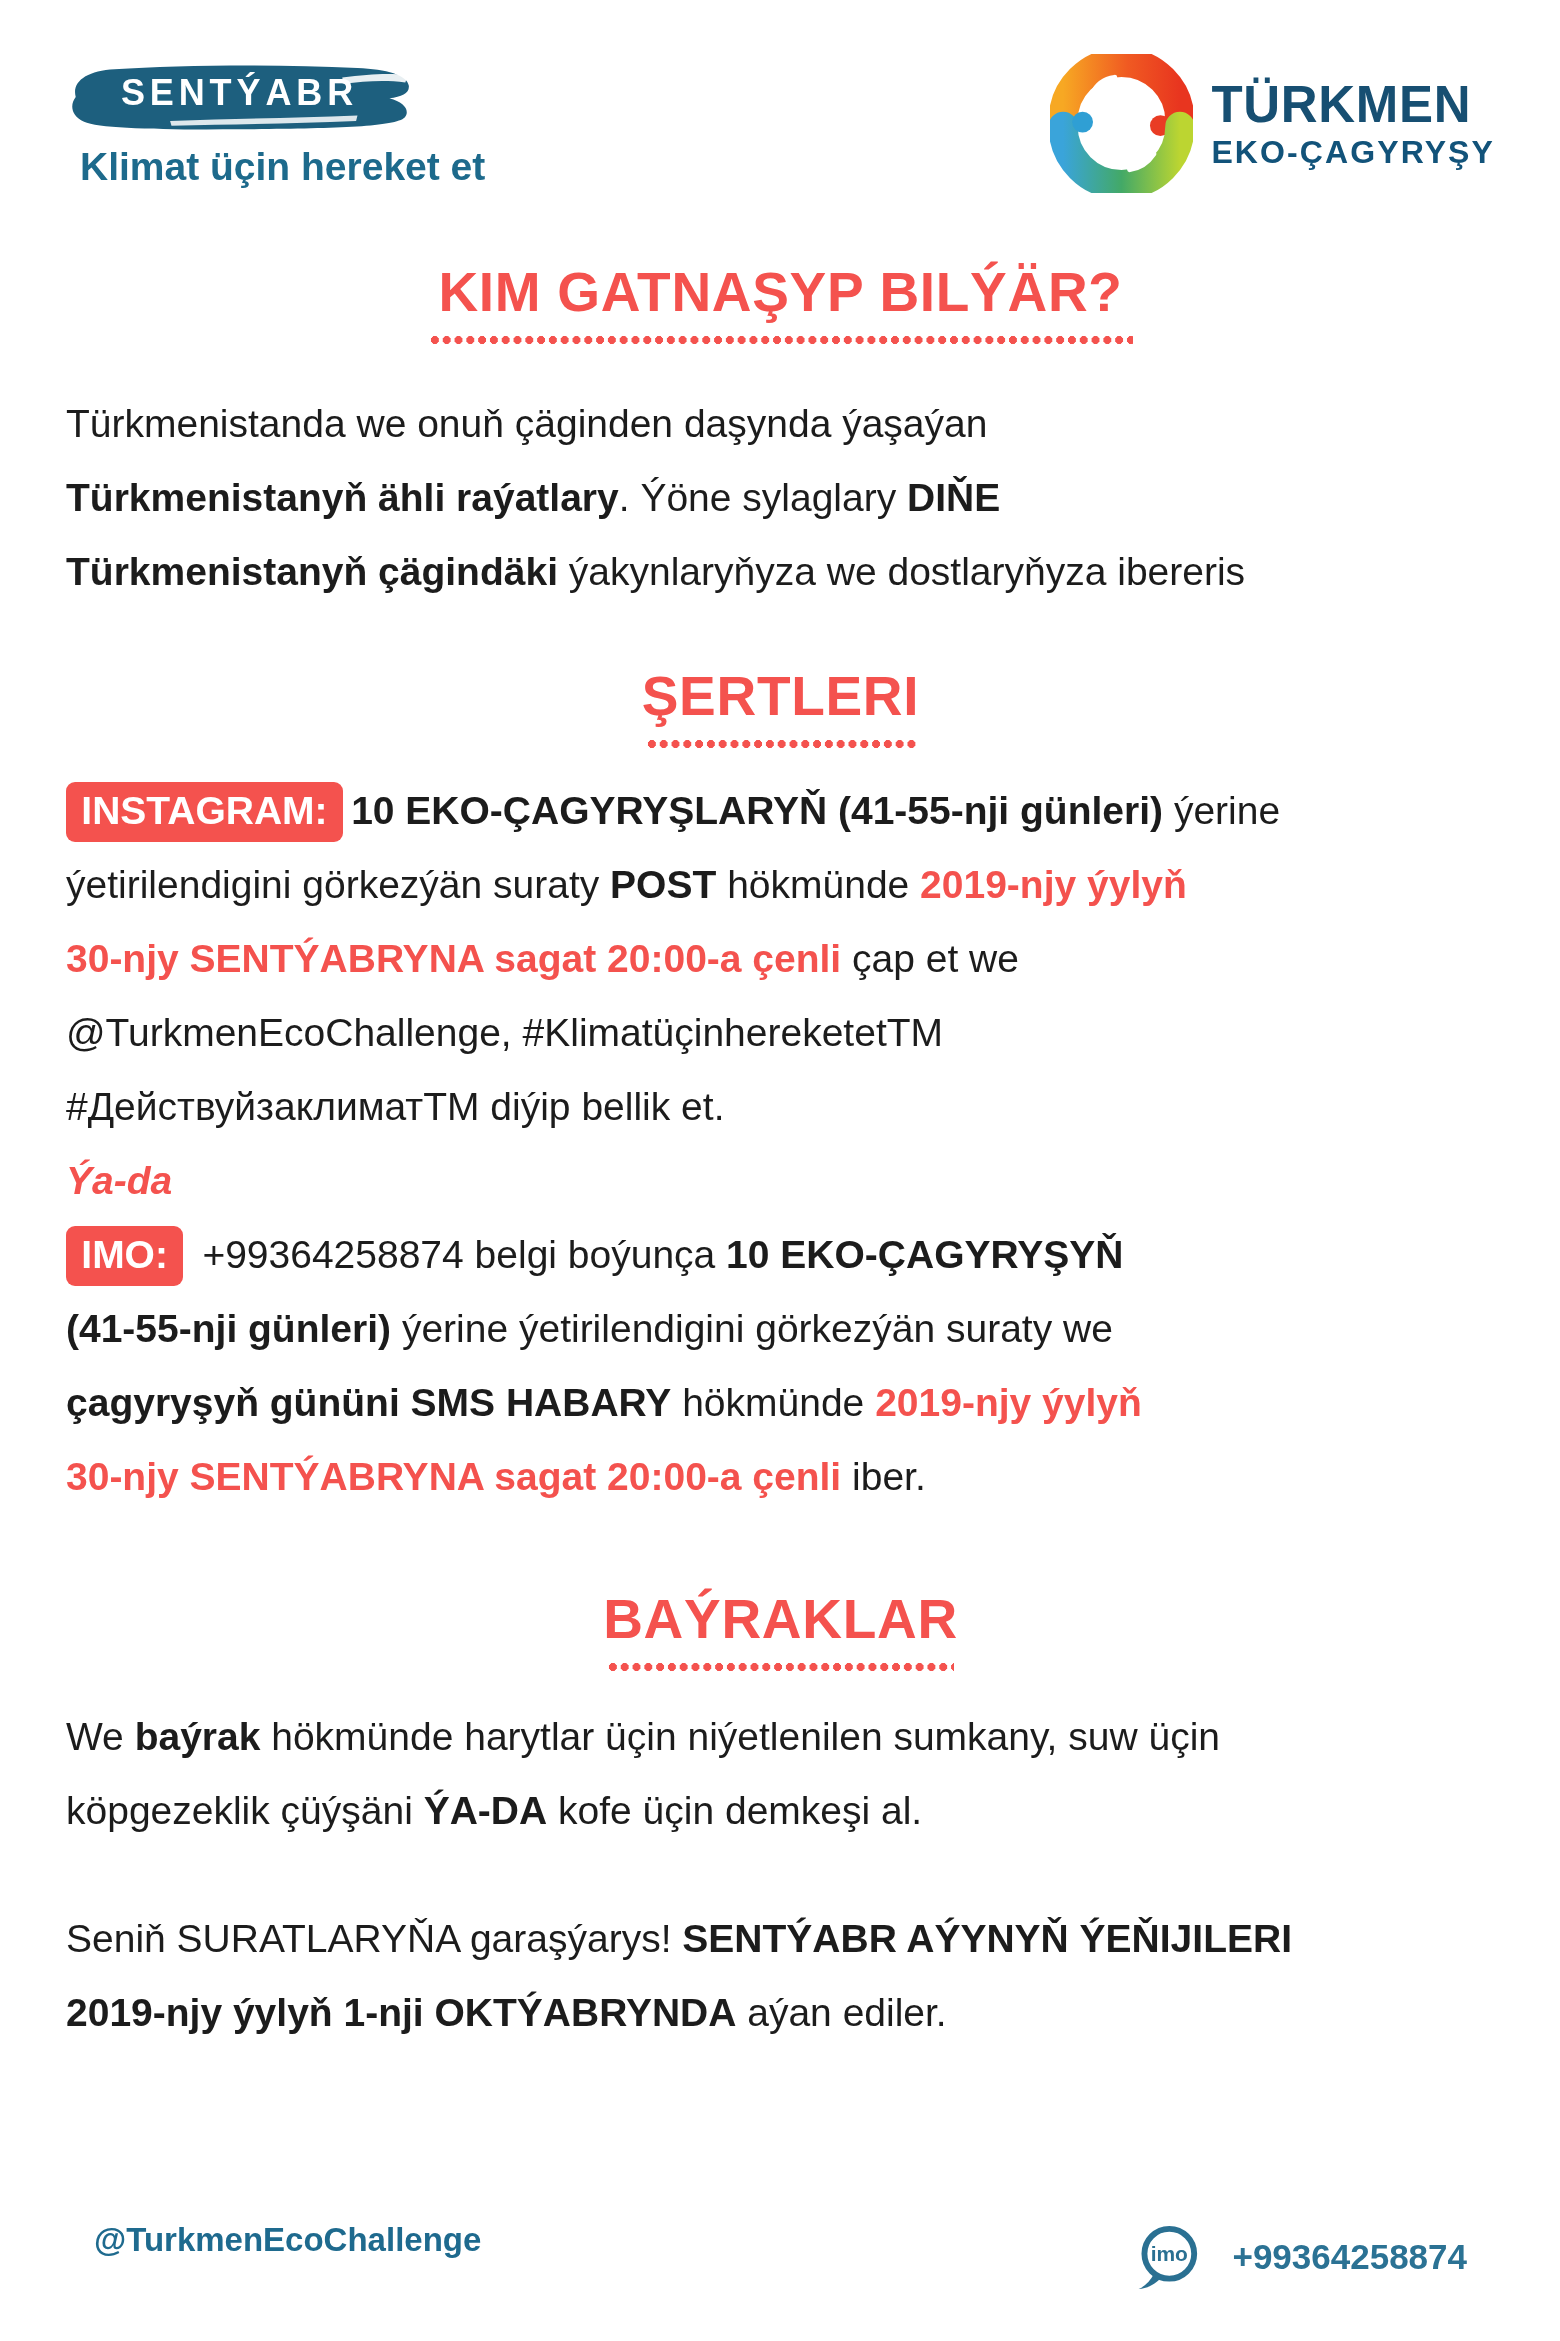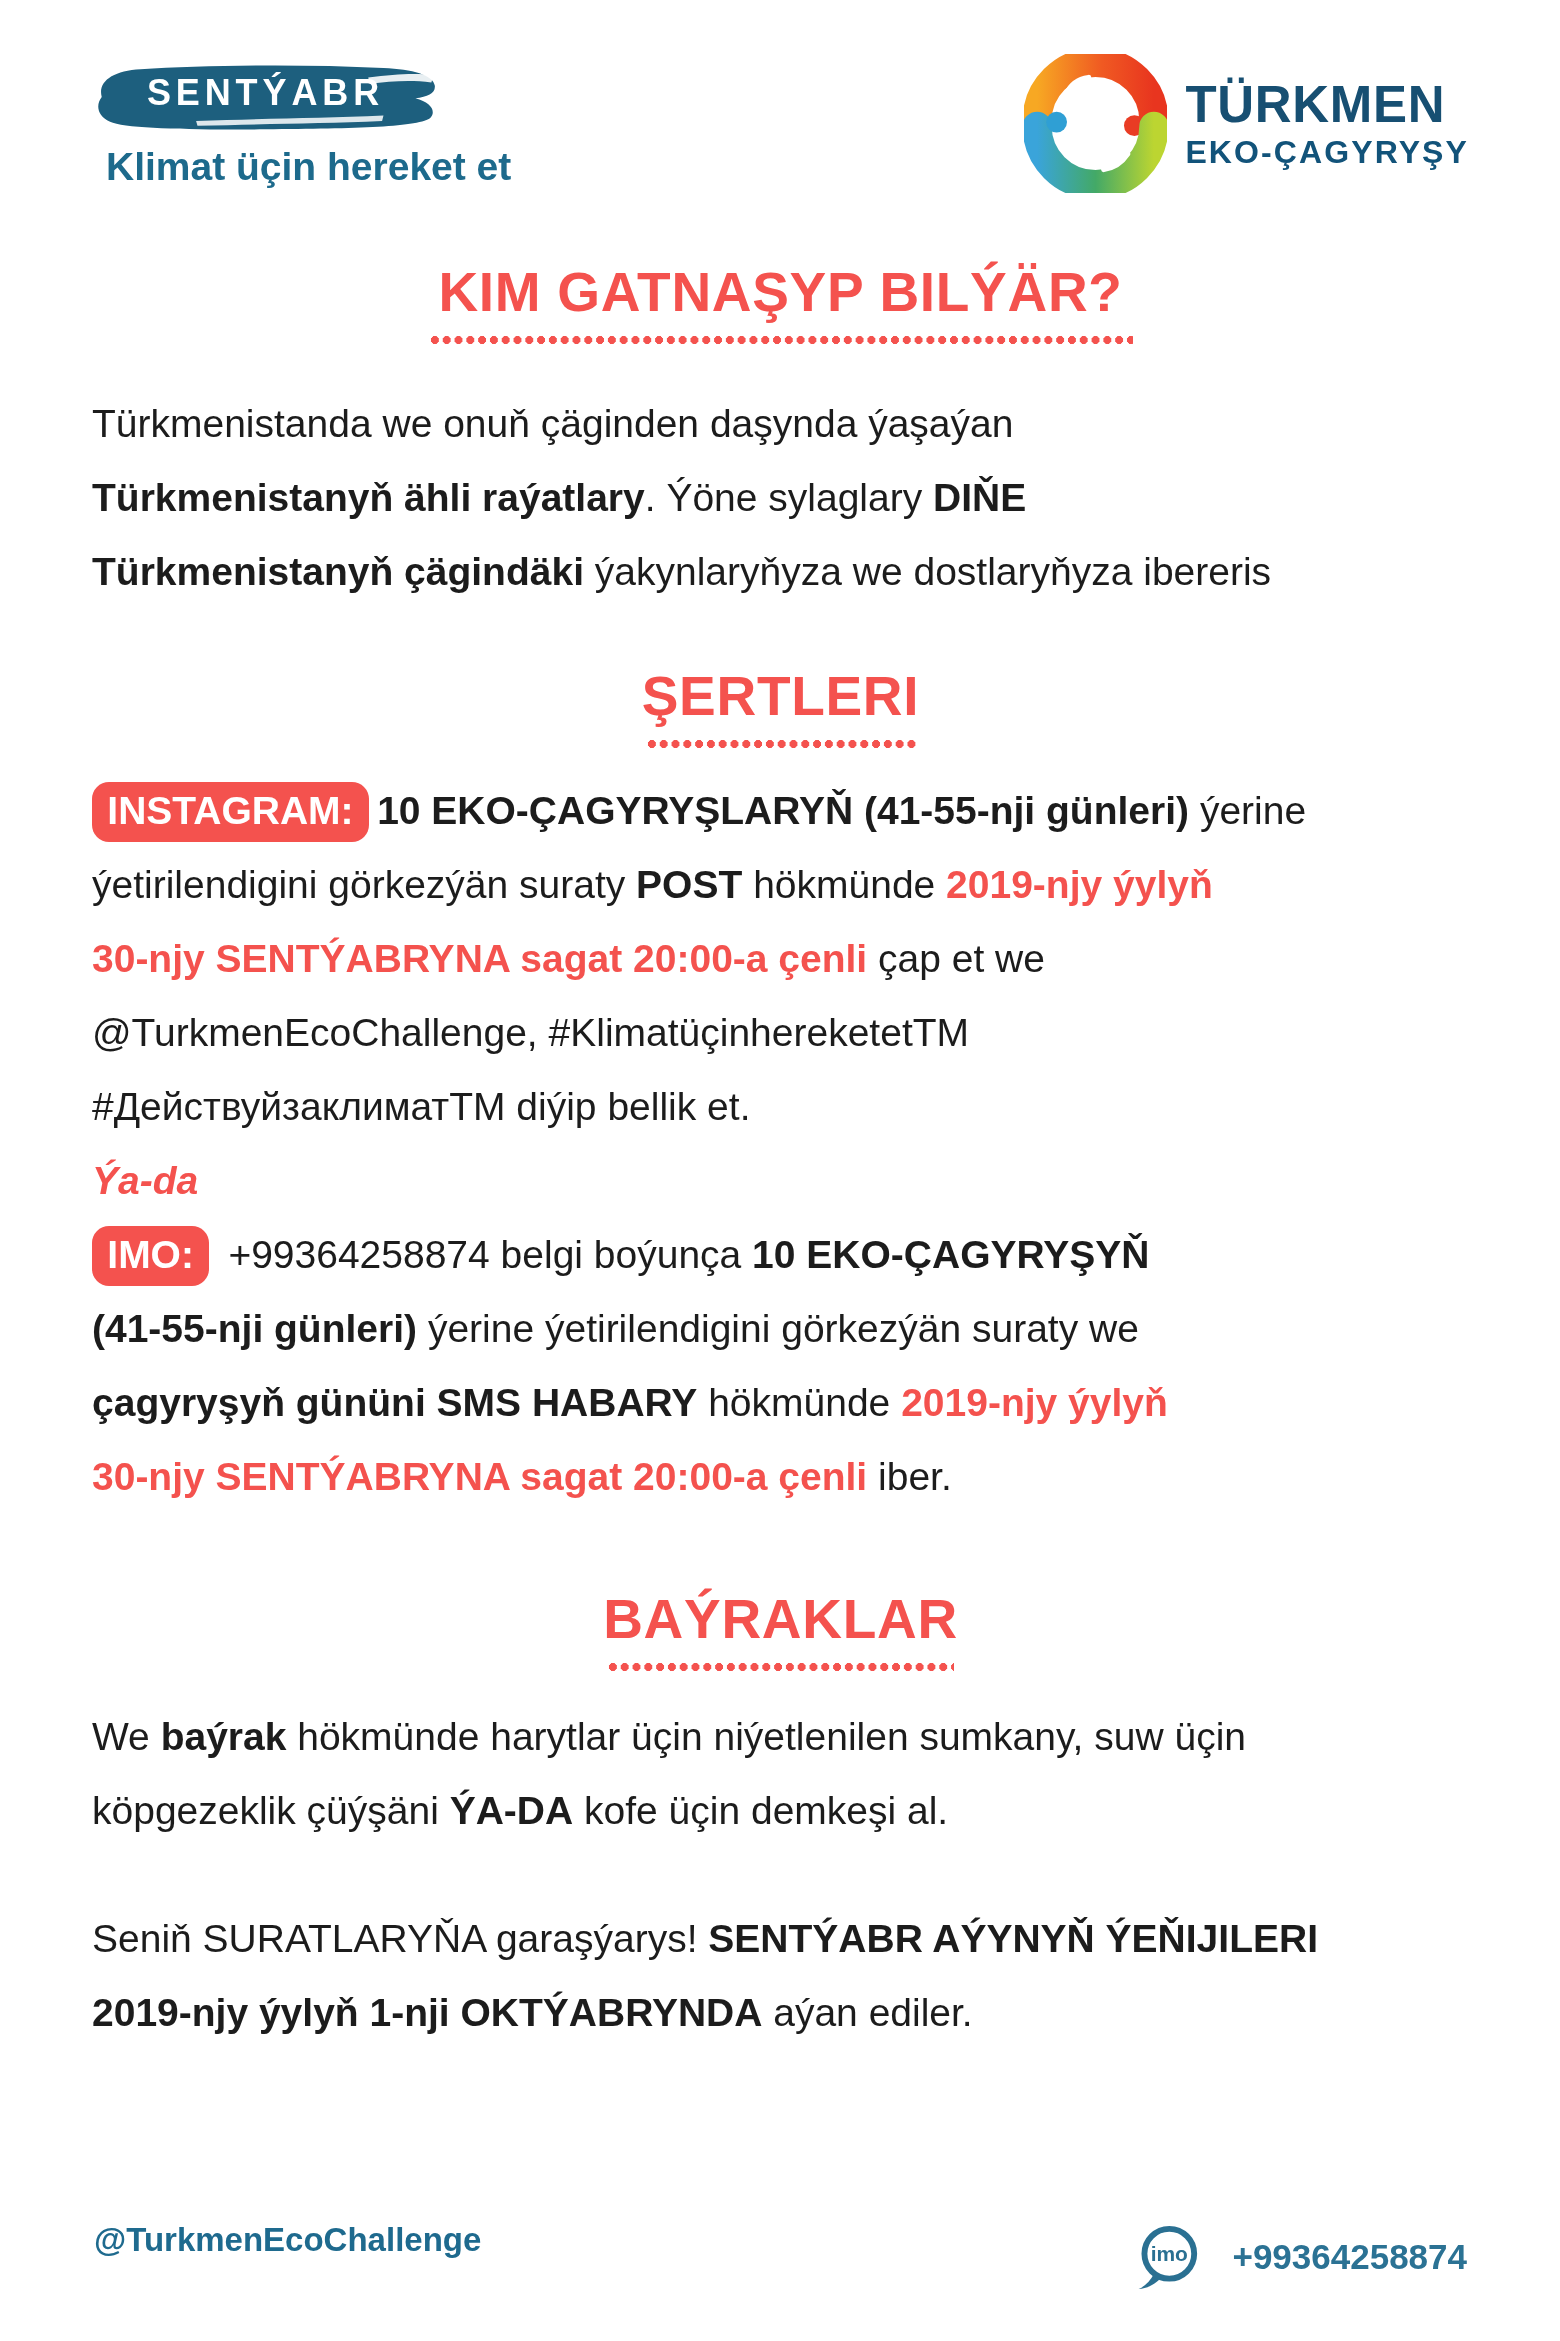--- a/index.html
+++ b/index.html
@@ -14,21 +14,21 @@
   *{margin:0;padding:0;box-sizing:border-box;}
   html,body{background:#e8e8e8;}
   body{font-family:"Liberation Sans","DejaVu Sans",sans-serif;}
   .page{
     position:relative;
     width:1561px;height:2342px;
     background:#ffffff;
     overflow:hidden;
     margin:0 auto;
   }
-  .inner{padding:61px 92px 0;}
+  .inner{padding:61px 66px 0;}
 
   
   header{display:flex;justify-content:space-between;align-items:flex-start;}
   .brand-badge{position:relative;width:347px;height:69px;}
   .brand-badge svg{position:absolute;inset:0;width:100%;height:100%;}
   .brand-badge-label{
     position:absolute;inset:0;
     display:flex;align-items:center;justify-content:center;
     color:#fff;font-weight:bold;font-size:36px;letter-spacing:4.9px;
     padding-bottom:5.5px;
@@ -61,21 +61,21 @@
   p.who-para{margin-top:42px;}
   p.instagram-para{margin-top:25px;}
   p.or-label{color:var(--red);font-weight:bold;font-style:italic;}
   p.note-para{margin-top:30.5px;}
   p.prizes-para{margin-top:28px;}
   p.closing-para{margin-top:54px;}
   .b{font-weight:bold;}
   .red{color:var(--red);}
   .badge{
     background:var(--red);color:#fff;font-weight:bold;
-    padding:7px 15.3px 9.7px;border-radius:17px;margin-right:8.3px;
+    padding:7px 15.3px 9.7px;border-radius:9px;margin-right:8.3px;
   }
 
   
   footer{
     position:absolute;left:94px;right:94px;bottom:49px;
     display:flex;justify-content:space-between;align-items:flex-start;
   }
   .handle{font-size:33px;font-weight:bold;color:#1e6a8e;}
   .contact{display:flex;align-items:center;gap:28px;}
   .imo-mark{width:72px;height:72px;}

